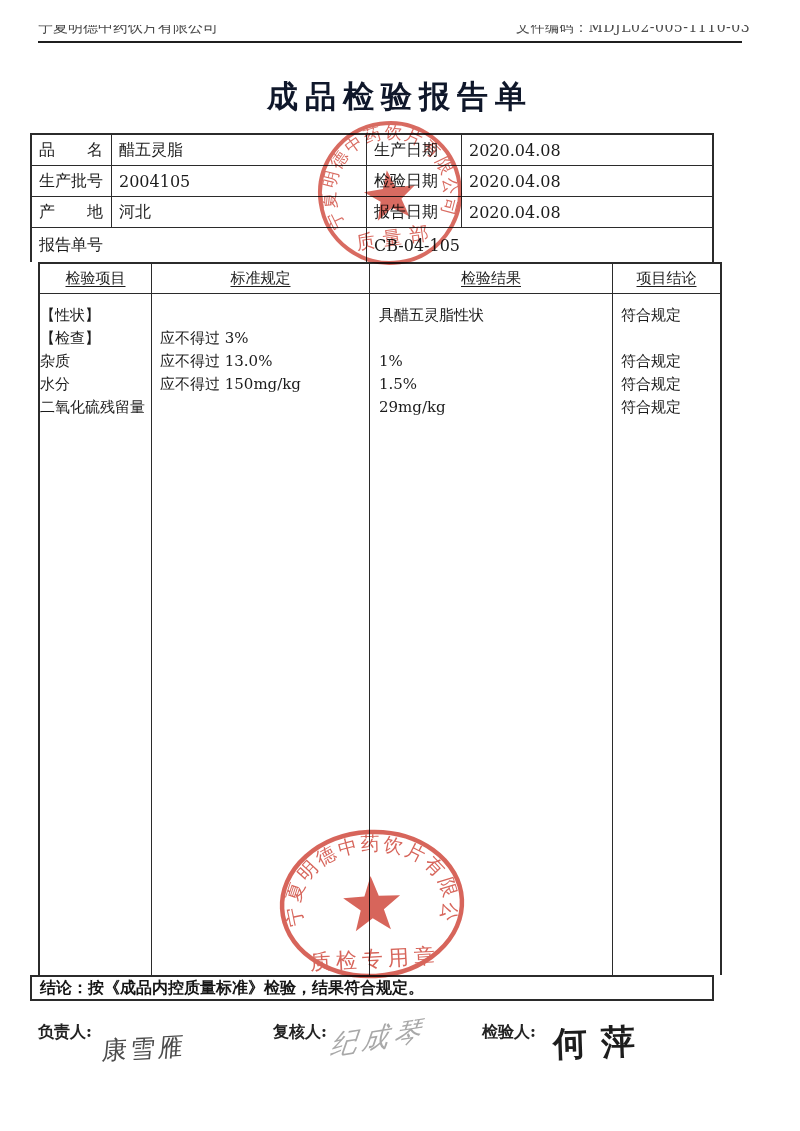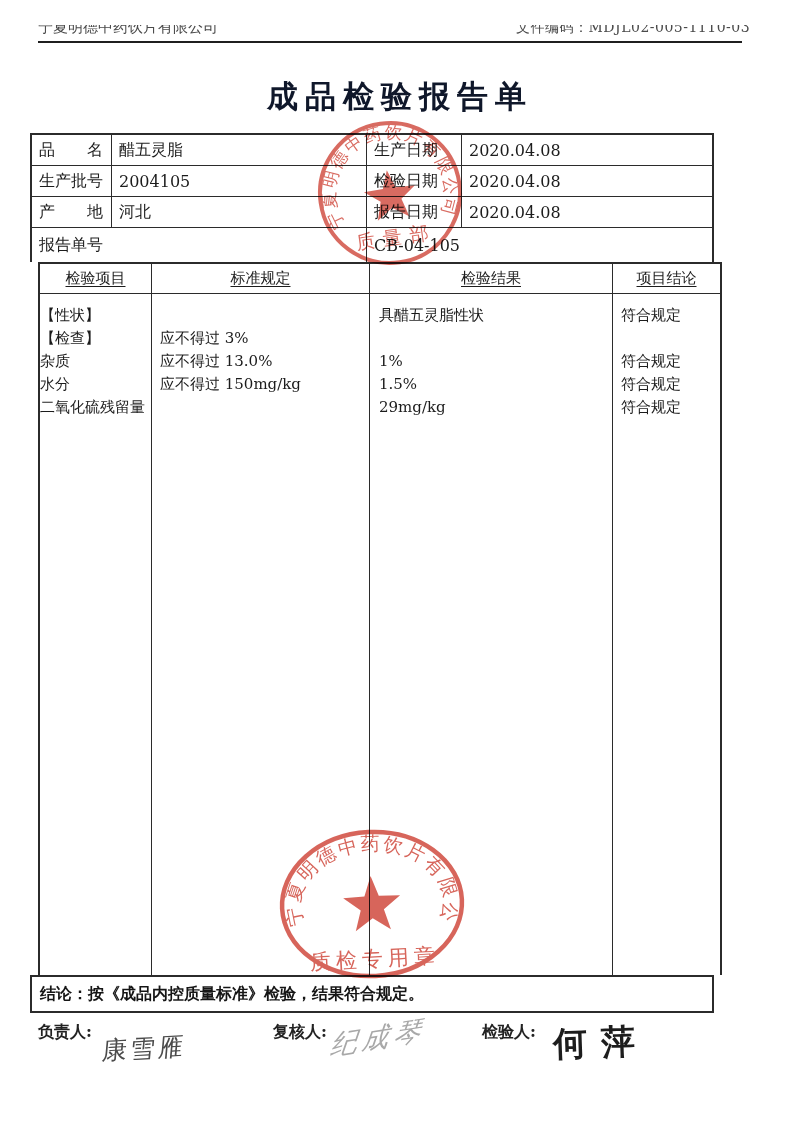--- a/index.html
+++ b/index.html
@@ -36,21 +36,21 @@
   .w1{width:112px;flex:none;}
   .w2{width:218px;flex:none;}
   .w3{width:243px;flex:none;}
   .w4{flex:1;}
   .mt-body{display:flex;flex:1;}
   .mt-col{border-right:1.5px solid #2b2b2b;padding-top:10px;box-sizing:border-box;}
   .mt-col.last{border-right:none;}
   .bl{height:23px;line-height:23px;font-size:15px;white-space:nowrap;}
   .pl5{} .pl8{padding-left:8px;} .pl9{padding-left:9px;}
   
-  .conclusion{position:absolute;left:30px;top:975px;width:684px;height:38px;box-sizing:border-box;
+  .conclusion{position:absolute;left:30px;top:975px;width:684px;height:26px;box-sizing:border-box;
       border:2px solid #2b2b2b;display:flex;align-items:center;padding-left:8px;
       font-size:16px;font-weight:bold;color:#151515;}
   
   .sig-label{position:absolute;top:1022px;font-size:16px;font-weight:bold;color:#222;}
   .sig{position:absolute;white-space:nowrap;}
   .sig-responsible{left:102px;top:1032px;font-size:25px;color:#4b4b4b;letter-spacing:3px;
       transform:rotate(-3deg) skewX(-8deg);}
   .sig-reviewer{left:330px;top:1020px;font-size:27px;color:#a8a8a8;letter-spacing:5px;font-style:italic;
       transform:rotate(-9deg) skewX(-16deg);}
   .sig-inspector{left:553px;top:1020px;font-size:34px;color:#1d1d1d;letter-spacing:14px;font-weight:600;

